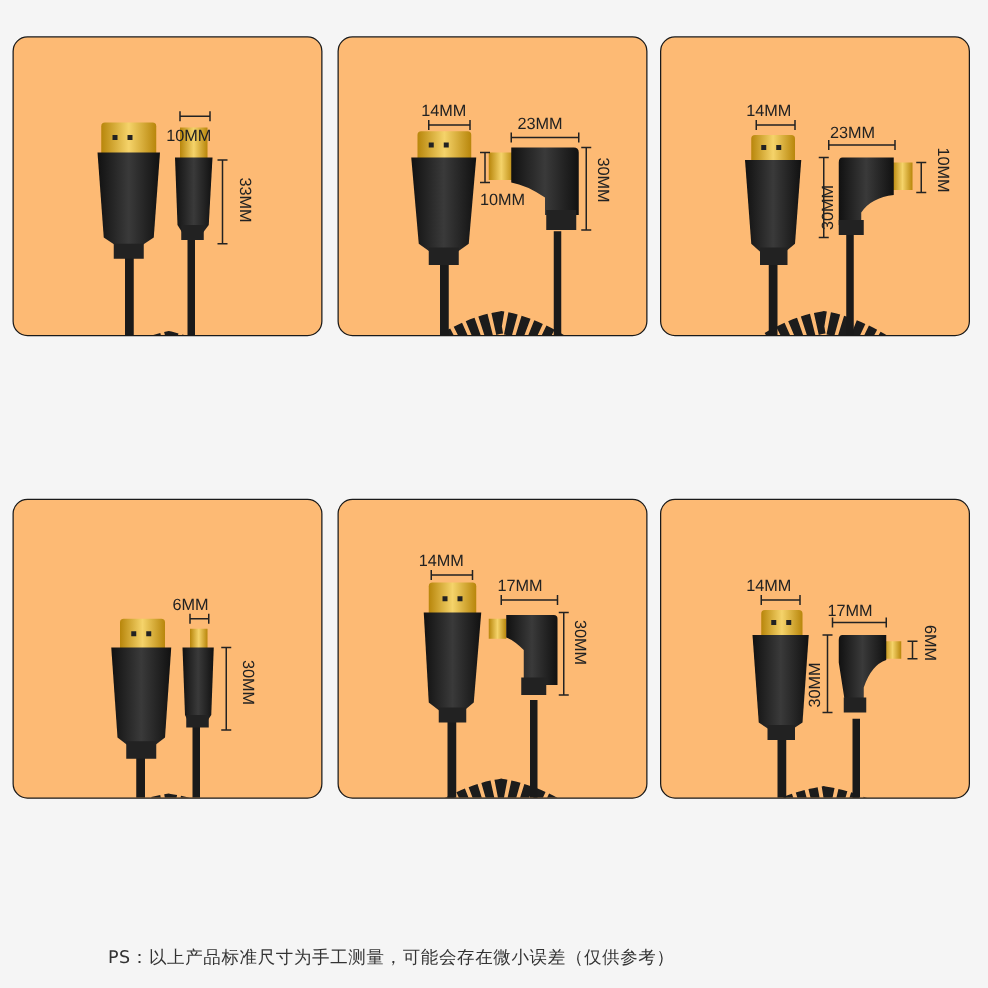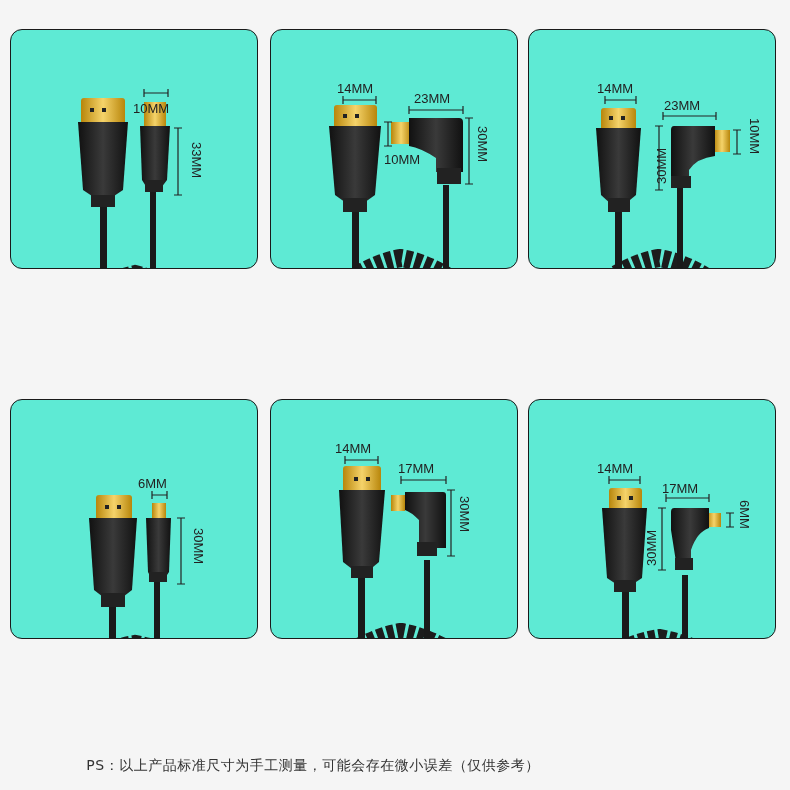--- a/index.html
+++ b/index.html
@@ -1,17 +1,17 @@
 <!DOCTYPE html>
 <html><head>
 <meta charset="utf-8">
 <style>
   html, body { margin:0; padding:0; }
   body { width:790px; height:790px; background:#f5f5f5; position:relative; overflow:hidden; font-family:"Liberation Sans", "DejaVu Sans", sans-serif; }
-  .panel { position:absolute; width:248px; height:240px; background:#5eead4; border:1.5px solid #1a1a1a; border-radius:12px; overflow:hidden; box-sizing:border-box; }
+  .panel { position:absolute; width:248px; height:240px; background:#fdba74; border:1.5px solid #1a1a1a; border-radius:12px; overflow:hidden; box-sizing:border-box; }
   .panel svg { position:absolute; left:0; top:0; width:248px; height:328px; }
   .label { position:absolute; font-size:13px; color:#222; letter-spacing:0px; white-space:nowrap; line-height:1; }
   .label.vert { transform:rotate(90deg); transform-origin:left top; }
   .footer { position:absolute; left:0; top:757px; width:626px; text-align:center; font-size:14px; color:#333; font-family:"DejaVu Sans", sans-serif; letter-spacing:0.5px; }
 </style>
 </head>
 <body>
 
 <div class="panel" style="left:10px;top:29px;">
   <svg viewBox="0 0 248 328">

